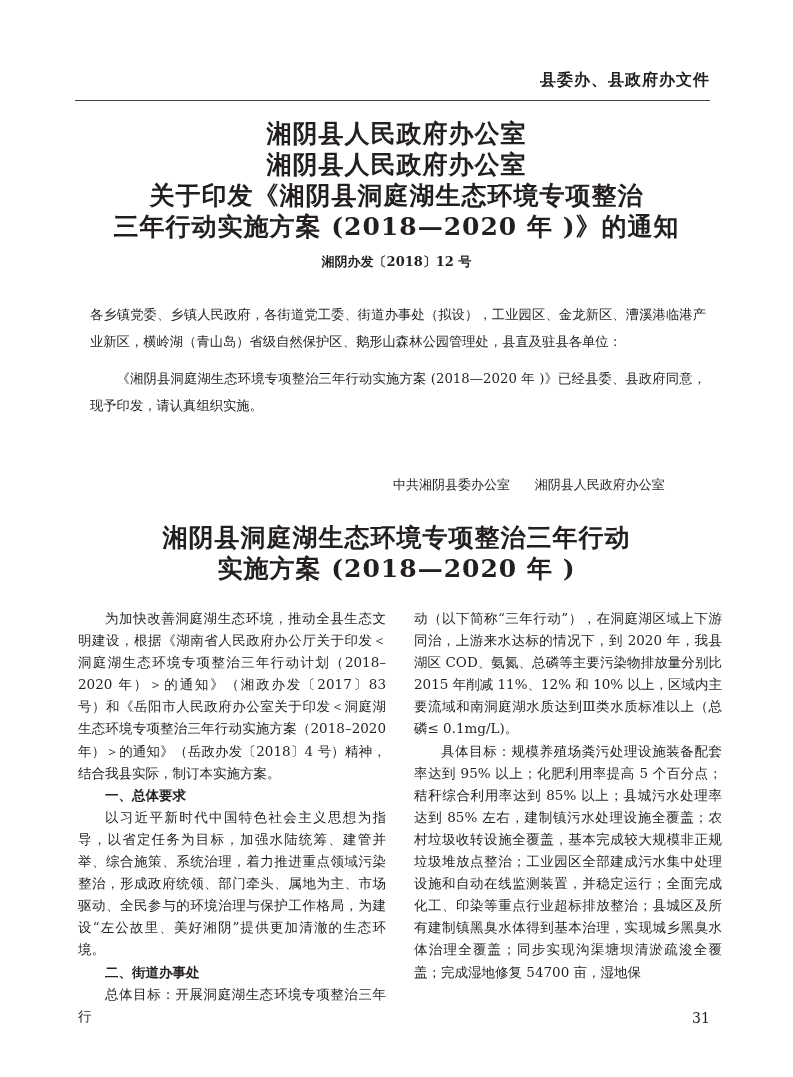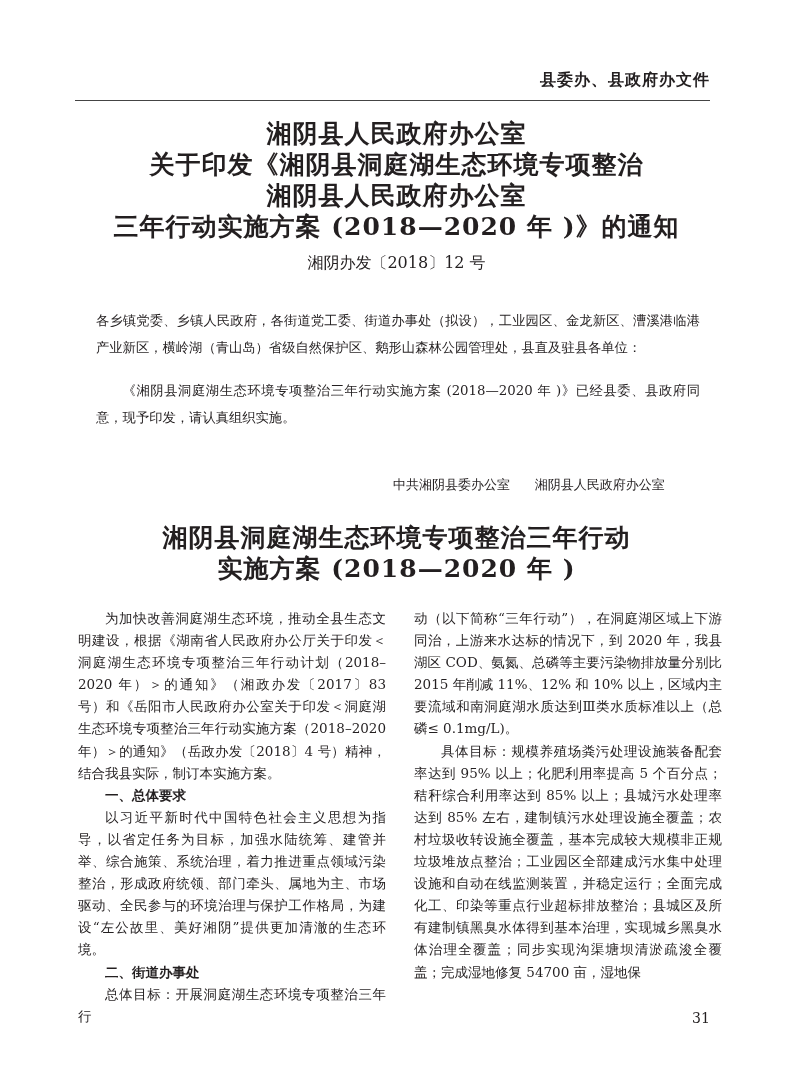--- a/index.html
+++ b/index.html
@@ -17,27 +17,27 @@
       position: absolute; left: 75px; right: 83px; top: 100px;
       height: 0; border-top: 1.5px solid #444;
     }
     .notice-title {
       position: absolute; left: 0; right: 0; top: 118px;
       text-align: center; font-weight: bold;
     }
     .notice-title div { font-size: 25px; line-height: 31px; letter-spacing: 1px; }
     .doc-number {
       position: absolute; left: 0; right: 0; top: 253px;
-      text-align: center; font-size: 16px; font-weight: normal;
+      text-align: center; font-size: 13px; font-weight: bold;
     }
     .addressees {
       position: absolute; left: 80px; width: 636px; top: 291px;
       font-size: 13.3px; line-height: 27px; text-align: justify;
     }
-    .addressees p { margin: 16px; }
+    .addressees p { margin: 10px; }
     .addressees .indent { text-indent: 2em; }
     .signatures {
       position: absolute; left: 393px; top: 428px; font-size: 13px;
     }
     .signatures .orgs { white-space: pre; margin-top: 48px; }
     .signatures .date { margin-top: 8px; text-align: right; padding-right: 10px; }
     .plan-title {
       position: absolute; left: 0; right: 0; top: 522px;
       text-align: center; font-weight: bold;
     }
@@ -59,22 +59,22 @@
     }
   </style>
 </head>
 <body>
 
 <div class="header-label">县委办、县政府办文件</div>
 <div class="header-rule"></div>
 
 <div class="notice-title">
   <div>湘阴县人民政府办公室</div>
+  <div>湘阴县人民政府办公室</div>
   <div>关于印发《湘阴县洞庭湖生态环境专项整治</div>
-  <div>湘阴县人民政府办公室</div>
   <div>三年行动实施方案 (2018—2020 年 )》的通知</div>
 </div>
 
 <div class="doc-number">湘阴办发〔2018〕12 号</div>
 
 <div class="addressees">
   <p>各乡镇党委、乡镇人民政府，各街道党工委、街道办事处（拟设），工业园区、金龙新区、漕溪港临港产业新区，横岭湖（青山岛）省级自然保护区、鹅形山森林公园管理处，县直及驻县各单位：</p>
   <p class="indent">《湘阴县洞庭湖生态环境专项整治三年行动实施方案 (2018—2020 年 )》已经县委、县政府同意，现予印发，请认真组织实施。</p>
 </div>
 

